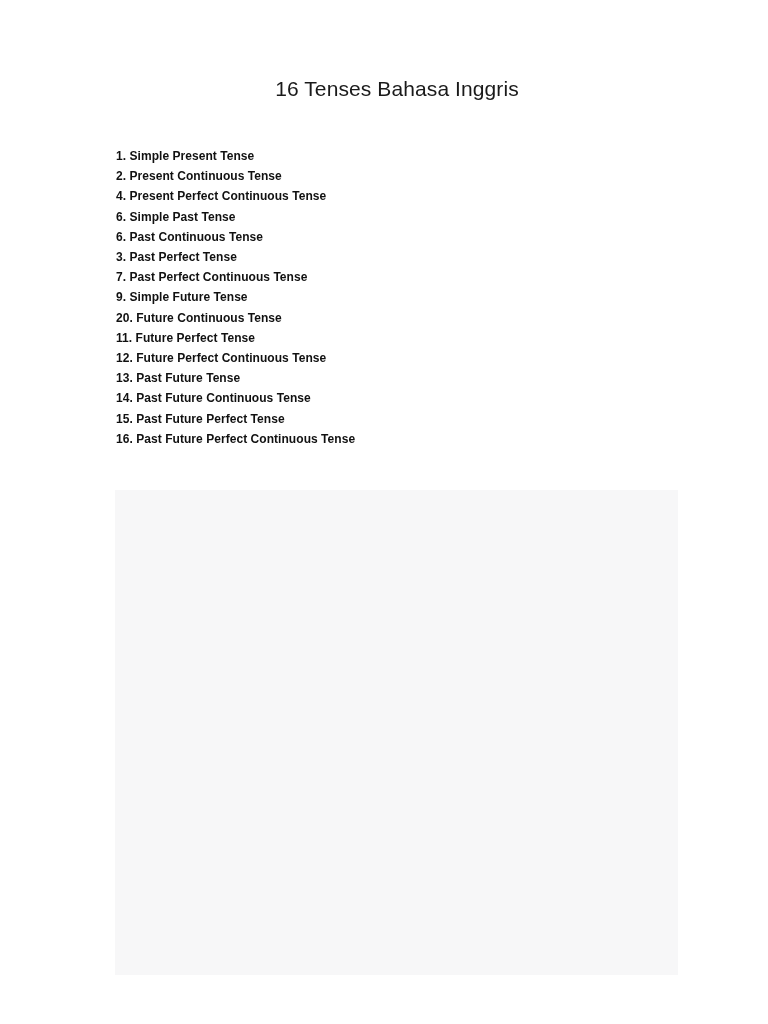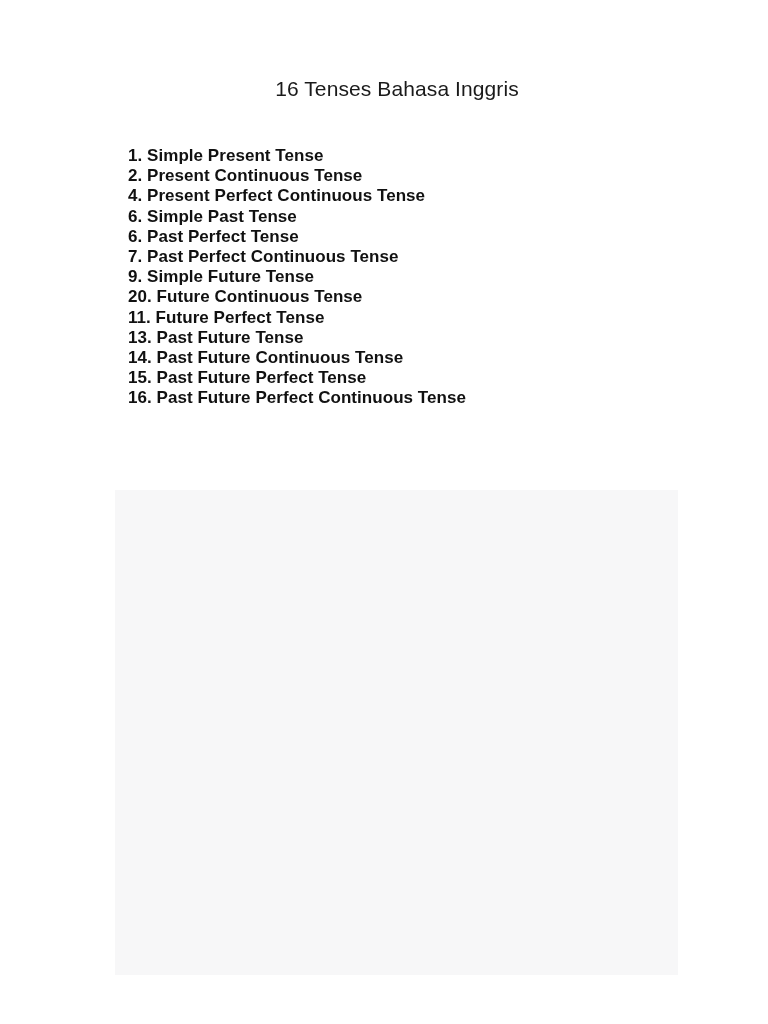--- a/index.html
+++ b/index.html
@@ -43,27 +43,26 @@
   
   .tense-list {
     position: absolute;
     left: 116px;
     top: 146px;
     margin: 0;
     padding: 0;
     list-style: none;
   }
   .tense-item {
-    font-size: 17px;
+    font-size: 12px;
     font-weight: bold;
     color: #111111;
     line-height: 20.2px;
     letter-spacing: 0.05px;
     white-space: nowrap;
-    margin-left: 12px;
   }
 
   
   .image-placeholder {
     position: absolute;
     left: 115px;
     top: 490px;
     width: 563px;
     height: 485px;
     background: #f7f7f8;
@@ -74,25 +73,27 @@
 
 <div class="page">
 
   <div class="doc-title">16 Tenses Bahasa Inggris</div>
 
   <ul class="tense-list">
     <li class="tense-item"><span>1. Simple Present Tense</span></li>
     <li class="tense-item"><span>2. Present Continuous Tense</span></li>
     <li class="tense-item"><span>4. Present Perfect Continuous Tense</span></li>
     <li class="tense-item"><span>6. Simple Past Tense</span></li>
-    <li class="tense-item"><span>6. Past Perfect Tense</span></li>
+    <li class="tense-item"><span>6. Past Continuous Tense</span></li>
+    <li class="tense-item"><span>3. Past Perfect Tense</span></li>
     <li class="tense-item"><span>7. Past Perfect Continuous Tense</span></li>
     <li class="tense-item"><span>9. Simple Future Tense</span></li>
     <li class="tense-item"><span>20. Future Continuous Tense</span></li>
     <li class="tense-item"><span>11. Future Perfect Tense</span></li>
+    <li class="tense-item"><span>12. Future Perfect Continuous Tense</span></li>
     <li class="tense-item"><span>13. Past Future Tense</span></li>
     <li class="tense-item"><span>14. Past Future Continuous Tense</span></li>
     <li class="tense-item"><span>15. Past Future Perfect Tense</span></li>
     <li class="tense-item"><span>16. Past Future Perfect Continuous Tense</span></li>
   </ul>
 
   <div class="image-placeholder"></div>
 
 </div>
 

